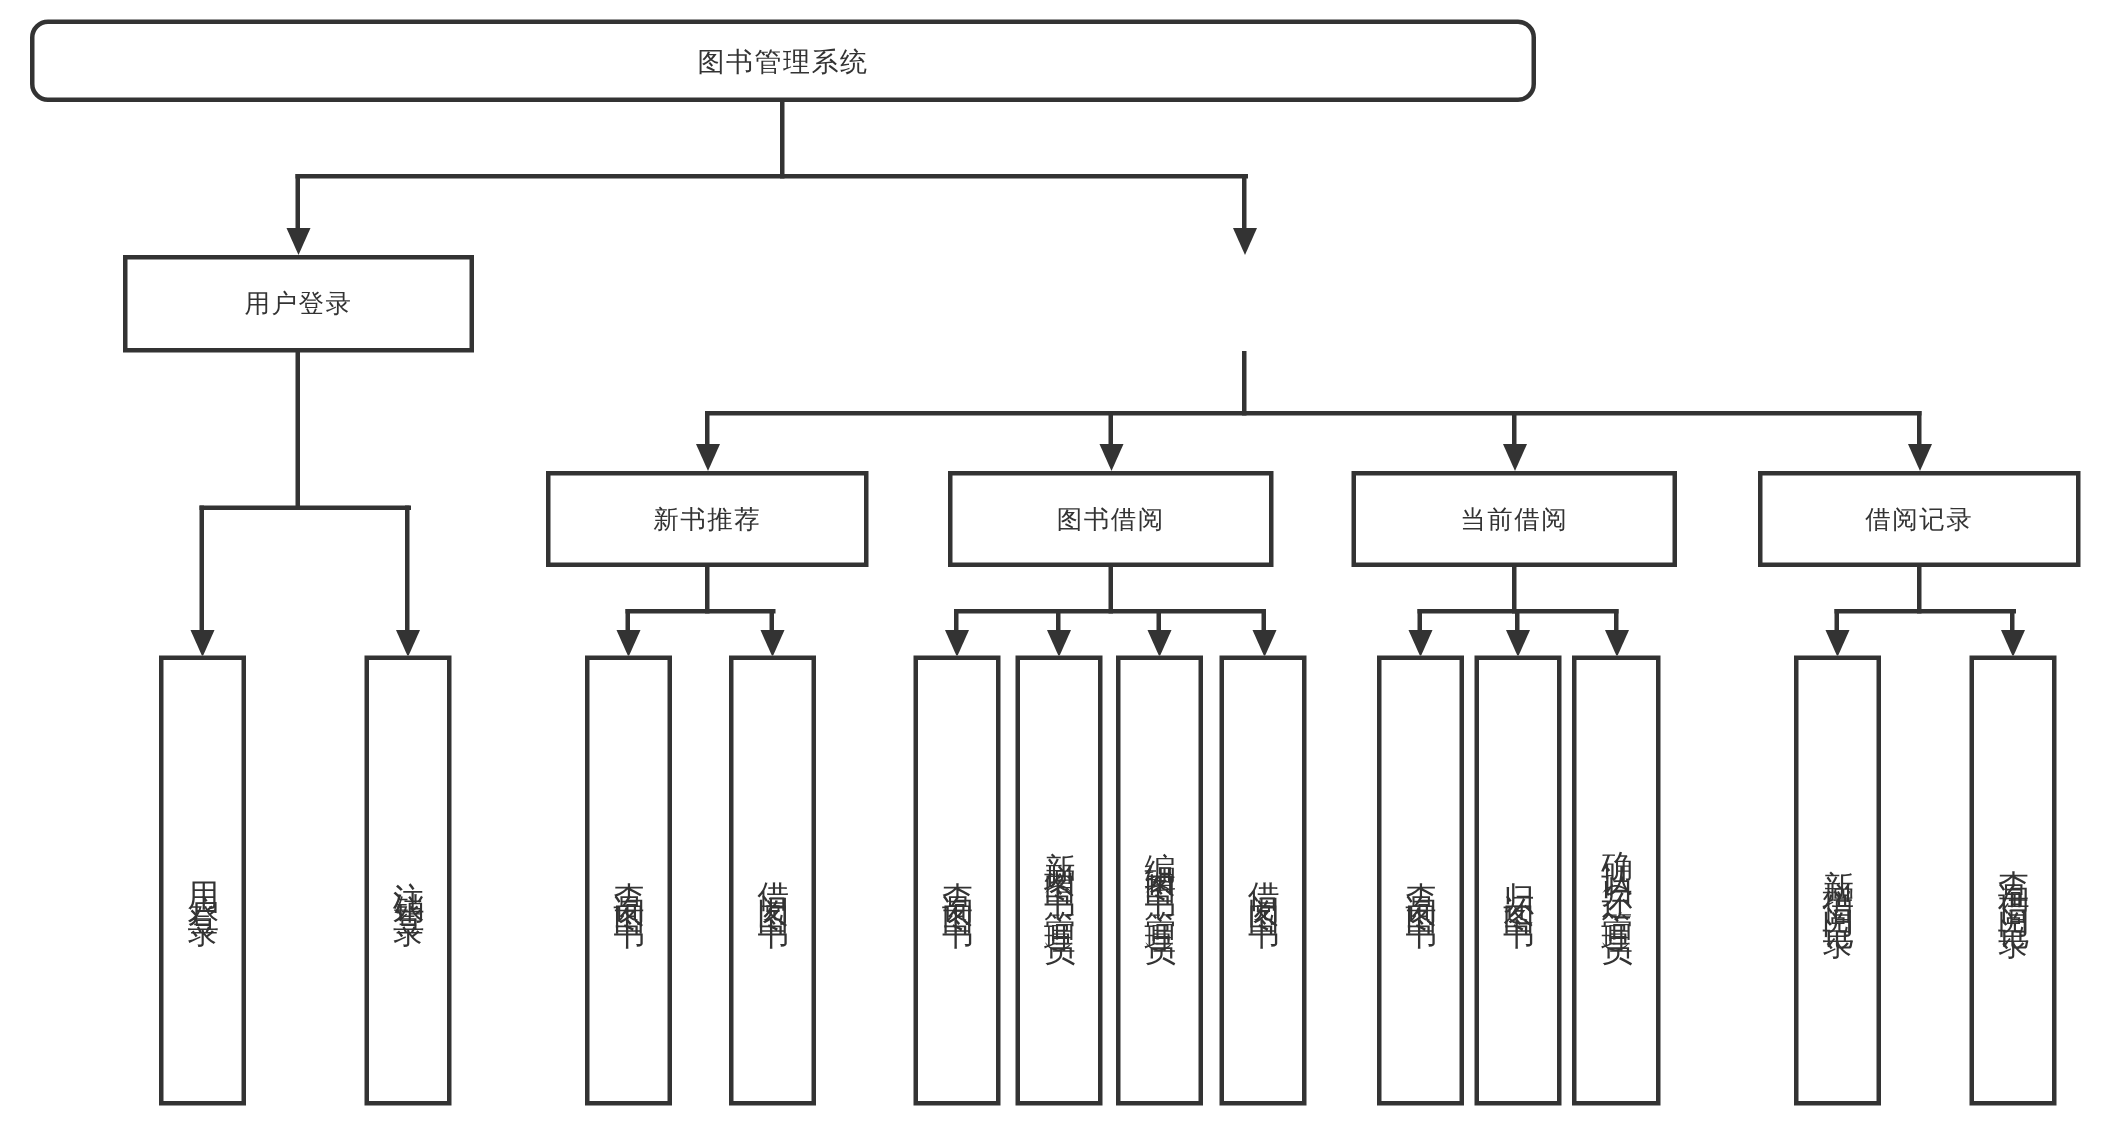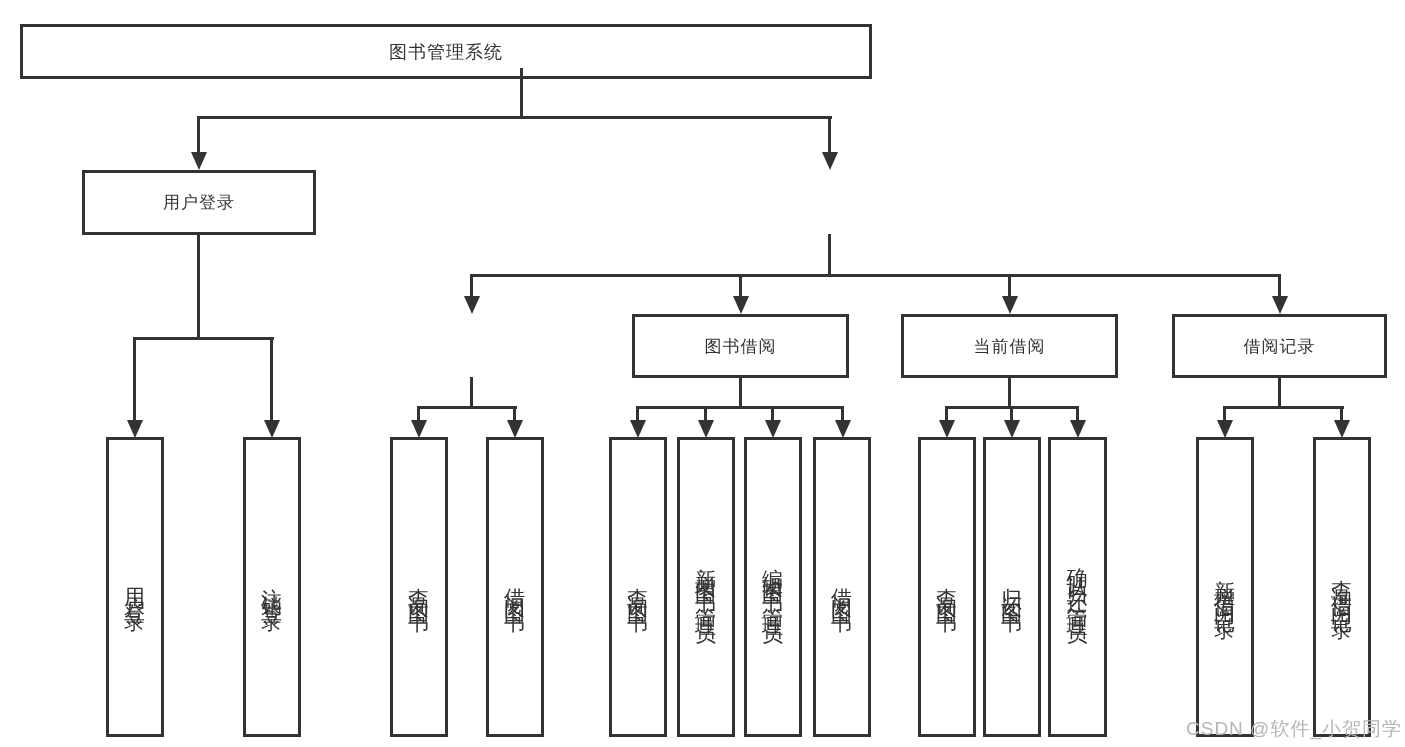--- a/index.html
+++ b/index.html
@@ -34,41 +34,42 @@
   .watermark{
     position:absolute;left:1186px;top:716px;z-index:5;
     font-size:19px;color:#b5b5b5;letter-spacing:1px;white-space:nowrap;
   }
 </style>
 </head>
 <body>
 
 <div class="canvas">
 
-  <div class="hbox root-box" style="left:20px;top:24px;width:852px;height:55px;">图书管理系统</div>
+  <div class="hbox root-box" style="left:20px;top:13px;width:1004px;height:55px;border-radius:12px;">图书管理系统</div>
 
   <div class="vl" style="left:520px;top:68px;height:51px;"></div>
   <div class="hl" style="left:197px;top:116px;width:635px;"></div>
   <div class="arrow" style="left:197px;top:116px;height:36px;"></div>
   <div class="arrow" style="left:828px;top:116px;height:36px;"></div>
 
   <div class="hbox" style="left:82px;top:170px;width:234px;height:65px;">用户登录</div>
 
   <div class="vl" style="left:197px;top:234px;height:106px;"></div>
   <div class="hl" style="left:133px;top:337px;width:141px;"></div>
   <div class="arrow" style="left:133px;top:337px;height:83px;"></div>
   <div class="arrow" style="left:270px;top:337px;height:83px;"></div>
 
   <div class="vl" style="left:828px;top:234px;height:43px;"></div>
   <div class="hl" style="left:470px;top:274px;width:811px;"></div>
   <div class="arrow" style="left:470px;top:274px;height:22px;"></div>
   <div class="arrow" style="left:739px;top:274px;height:22px;"></div>
   <div class="arrow" style="left:1008px;top:274px;height:22px;"></div>
   <div class="arrow" style="left:1278px;top:274px;height:22px;"></div>
 
+  <div class="hbox" style="left:364px;top:314px;width:215px;height:64px;">新书推荐</div>
   <div class="hbox" style="left:632px;top:314px;width:217px;height:64px;">图书借阅</div>
   <div class="hbox" style="left:901px;top:314px;width:217px;height:64px;">当前借阅</div>
   <div class="hbox" style="left:1172px;top:314px;width:215px;height:64px;">借阅记录</div>
 
   <div class="vl" style="left:470px;top:377px;height:32px;"></div>
   <div class="hl" style="left:417px;top:406px;width:100px;"></div>
   <div class="arrow" style="left:417px;top:406px;height:14px;"></div>
   <div class="arrow" style="left:513px;top:406px;height:14px;"></div>
 
   <div class="vl" style="left:739px;top:377px;height:32px;"></div>
@@ -126,15 +127,14 @@
     <span class="vtext">确认归还（管理员）</span>
   </div>
 
   <div class="leaf" style="left:1196px;">
     <span class="vtext">新增借阅记录</span>
   </div>
   <div class="leaf" style="left:1313px;">
     <span class="vtext">查询借阅记录</span>
   </div>
 
-  <div class="watermark">CSDN @软件_小贺同学</div>
 
 </div>
 
 </body></html>

